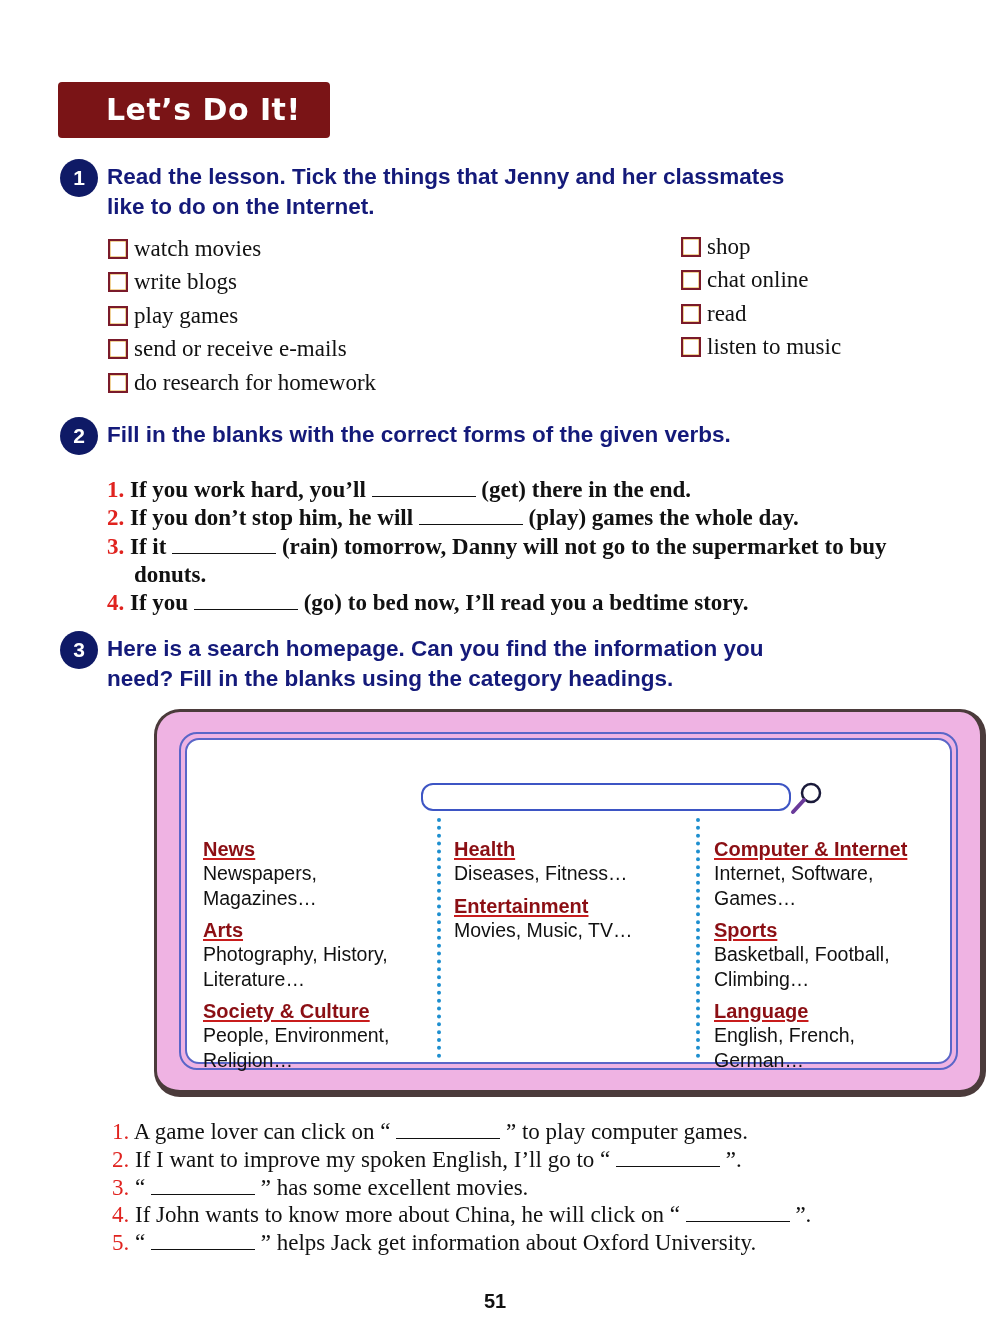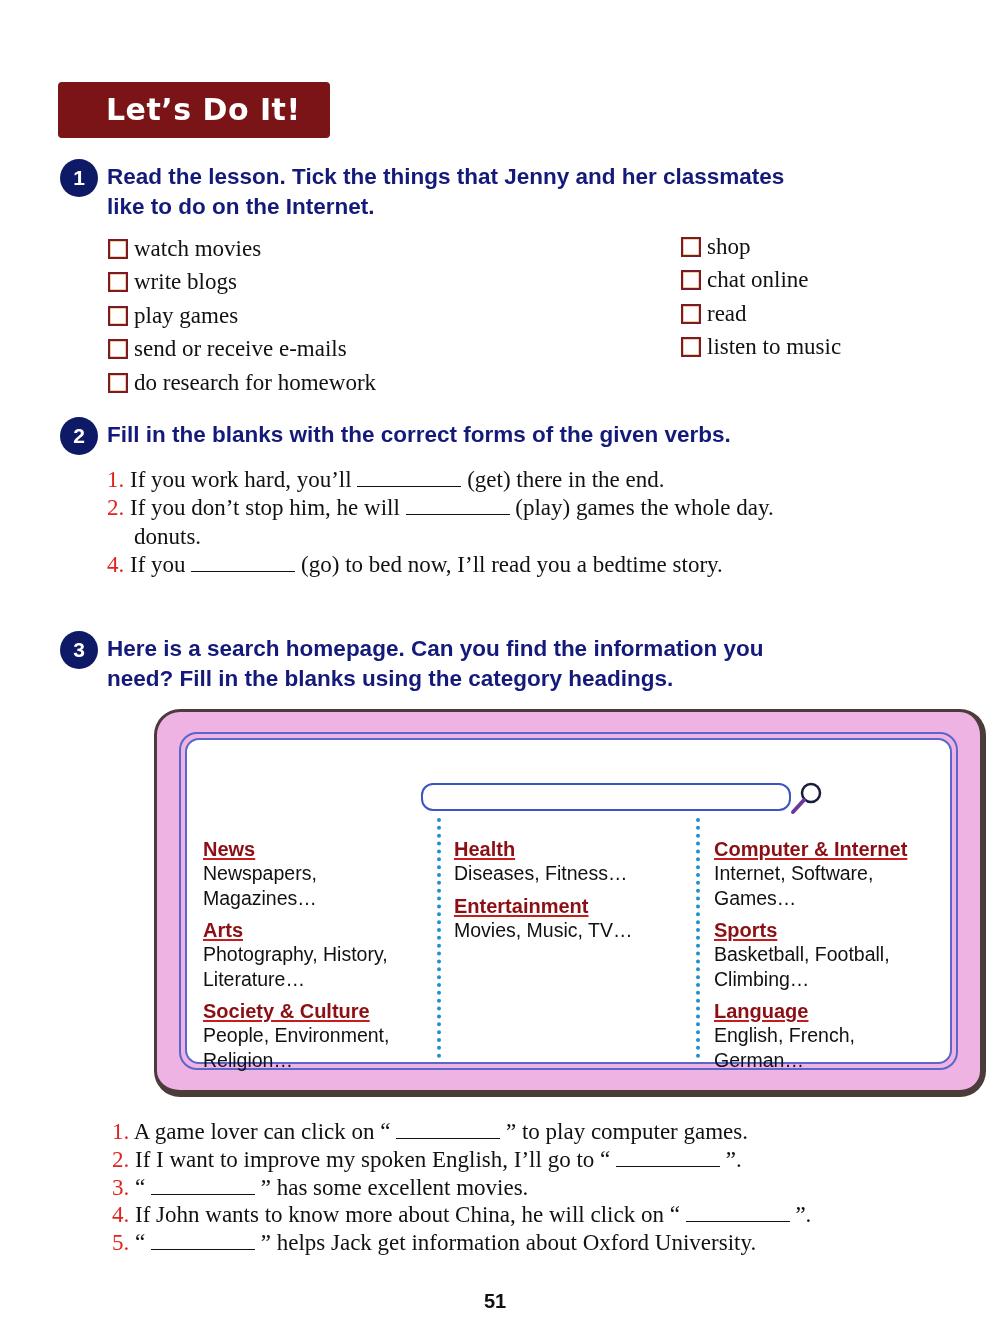--- a/index.html
+++ b/index.html
@@ -128,23 +128,24 @@
       <span class="cbox"></span>
       <span>listen to music</span>
     </div>
 </div>
 
 <div class="q-head" style="top:420px;">
   <div class="q-num">2</div>
   <div class="q-text">Fill in the blanks with the correct forms of the given verbs.</div>
 </div>
 
-<div class="fill-list" style="top:466px;">
+<div class="fill-list" style="top:476px;font-weight:bold;">
   <div><span class="num">1.</span> <span>If you work hard, you’ll </span><span class="blank"></span><span> (get) there in the end.</span></div>
   <div><span class="num">2.</span> <span>If you don’t stop him, he will </span><span class="blank"></span><span> (play) games the whole day.</span></div>
+  <div><span class="num">3.</span> <span>If it </span><span class="blank"></span><span> (rain) tomorrow, Danny will not go to the supermarket to buy</span></div>
   <div class="indent">donuts.</div>
   <div><span class="num">4.</span> <span>If you </span><span class="blank"></span><span> (go) to bed now, I’ll read you a bedtime story.</span></div>
 </div>
 
 <div class="q-head" style="top:634px;">
   <div class="q-num">3</div>
   <div class="q-text">
     <div>Here is a search homepage. Can you find the information you</div>
     <div>need? Fill in the blanks using the category headings.</div>
   </div>

